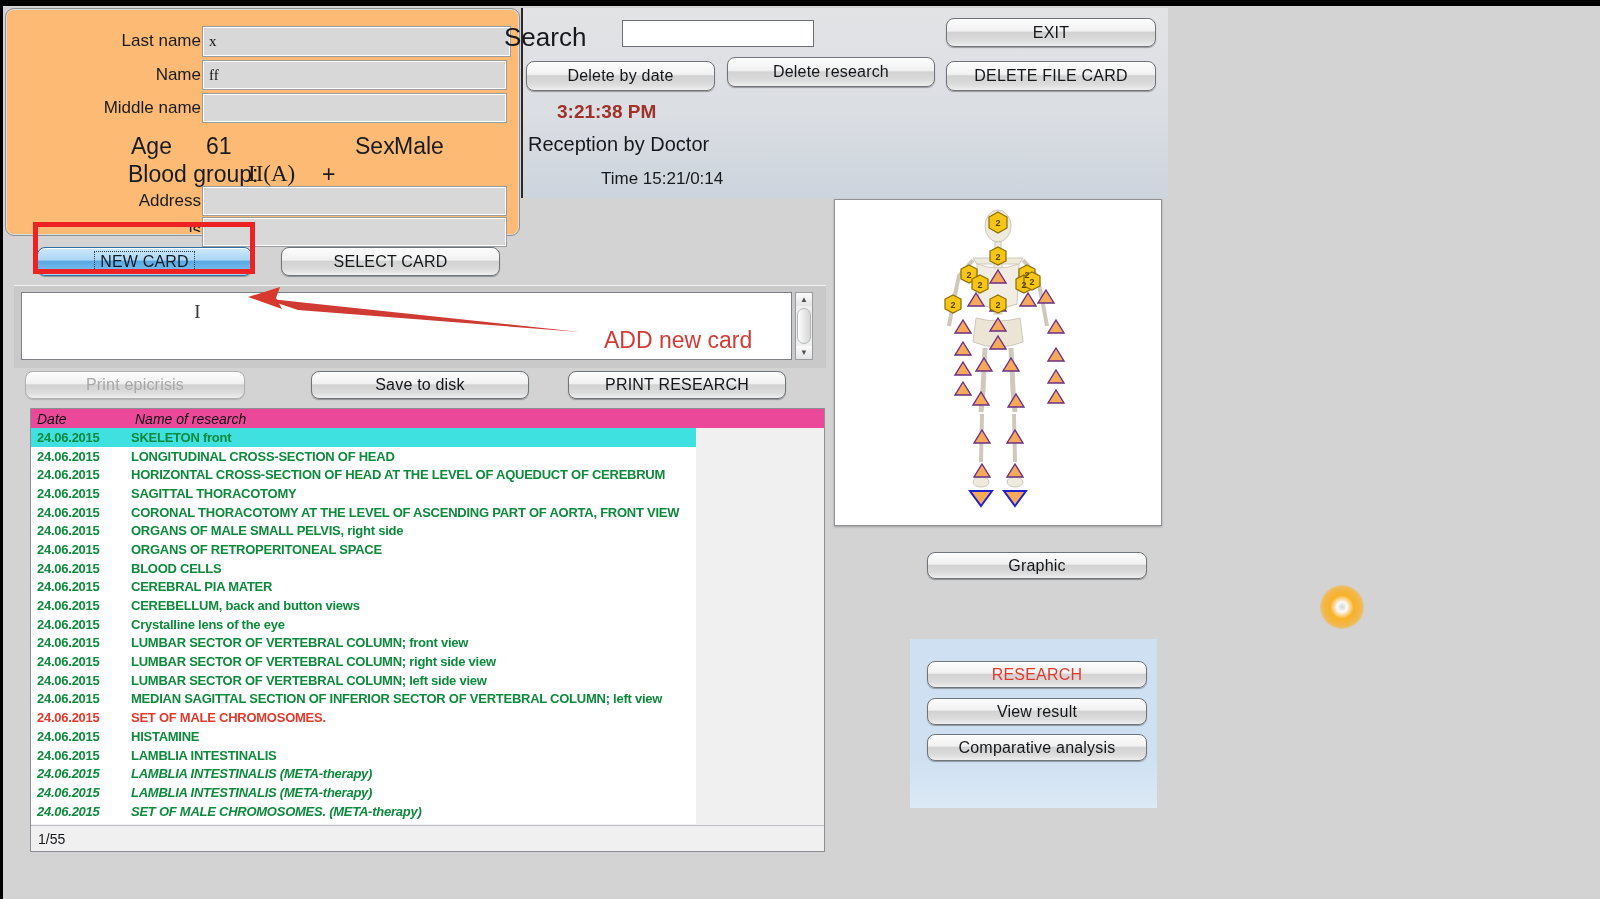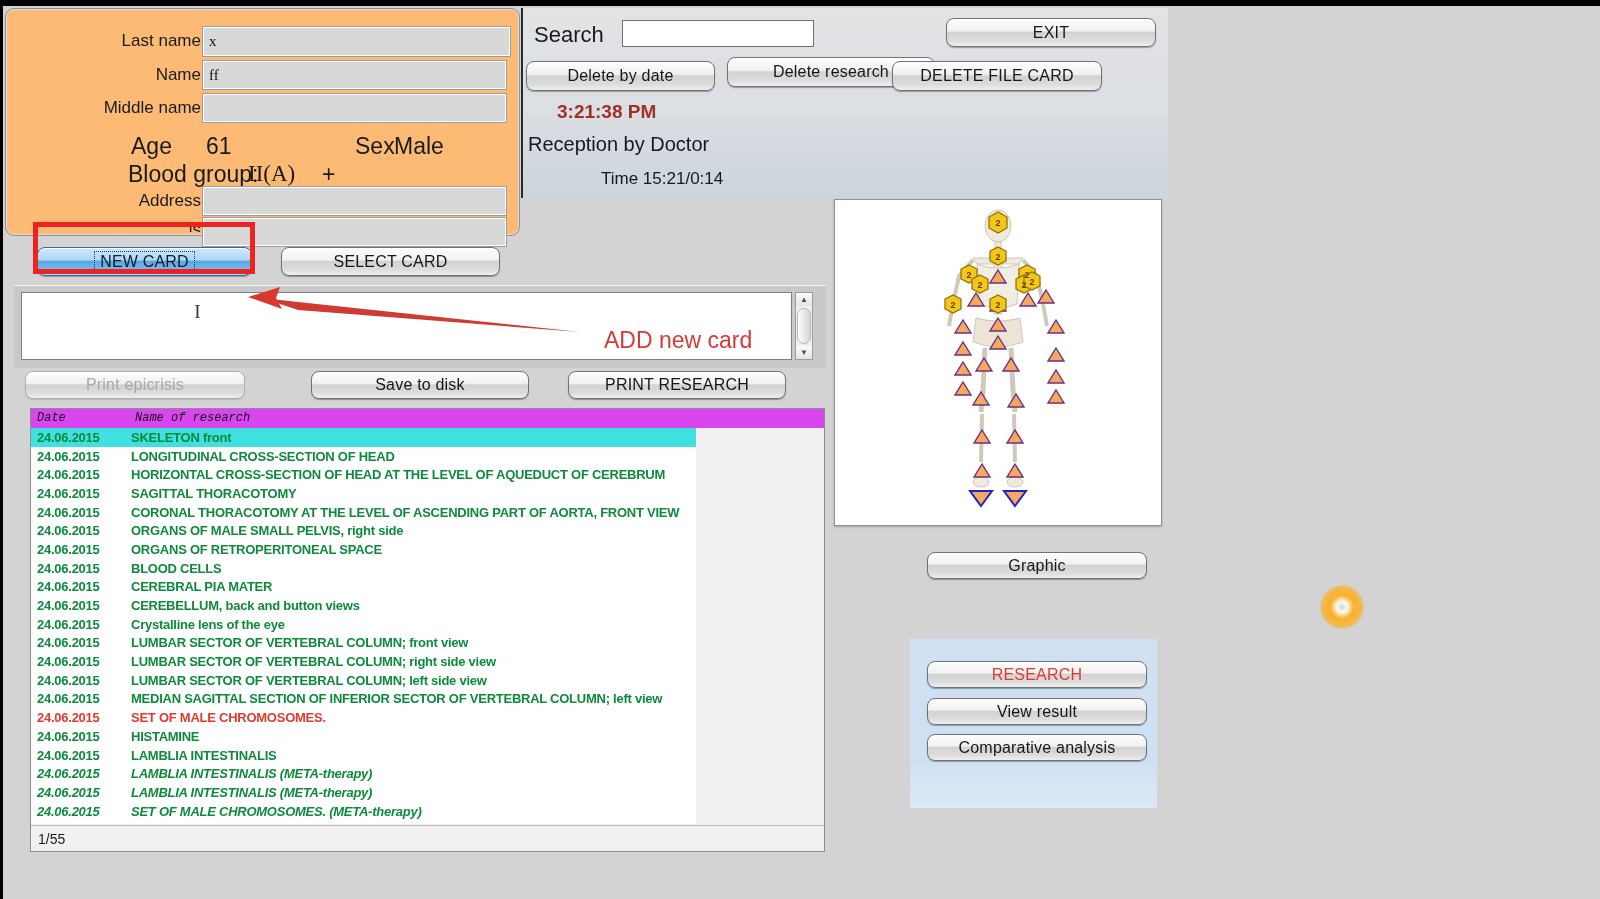--- a/index.html
+++ b/index.html
@@ -98,21 +98,21 @@
     outline: 1px solid #9a9da0;
     box-sizing: border-box;
     font-size: 15px;
     color: #111;
     padding: 1px 5px;
     display: flex;
     align-items: center;
     font-family: "Liberation Serif", serif;
   }
 
-  .searchlabel { position: absolute; left: 534px; top: 22px; font-size: 22px; color: #17191c; }
+  .searchlabel { position: absolute; left: 504px; top: 22px; font-size: 26px; color: #17191c; }
   .searchbox {
     position: absolute; left: 622px; top: 20px;
     width: 192px; height: 27px;
     background: #ffffff;
     border: 1px solid #6e7174;
     box-sizing: border-box;
   }
 
   .clock {
     position: absolute; left: 557px; top: 101px;
@@ -169,24 +169,24 @@
   .listbox {
     position: absolute; left: 30px; top: 408px;
     width: 795px; height: 444px;
     background: #f0f0f0;
     border: 1px solid #8b8e92;
     box-sizing: border-box;
   }
   .list-head {
     position: absolute; left: 31px; top: 409px;
     width: 793px; height: 19px;
-    background: #d946ef;
-    font-family: Liberation Mono, monospace;
+    background: #ec4899;
+    font-family: Liberation Sans, sans-serif;
     font-style: italic;
-    font-size: 12px;
+    font-size: 14px;
     color: #111;
   }
   .list-head .c1 { position: absolute; left: 6px; top: 2px; }
   .list-head .c2 { position: absolute; left: 104px; top: 2px; }
   .list-rows {
     position: absolute; left: 31px; top: 428px;
     width: 665px; height: 396px;
     background: #ffffff;
     overflow: hidden;
   }
@@ -285,21 +285,21 @@
 <div class="pill" style="left:946px; top:18px; width:208px; height:27px;">
     <span>EXIT</span>
   </div>
 
 <div class="pill" style="left:526px; top:61px; width:187px; height:28px;">
     <span>Delete by date</span>
   </div>
 <div class="pill" style="left:727px; top:57px; width:206px; height:28px;align-items:center;">
     <span>Delete research</span>
   </div>
-<div class="pill" style="left:892px; top:61px; width:208px; height:28px;">
+<div class="pill" style="left:946px; top:61px; width:208px; height:28px;">
     <span>DELETE FILE CARD</span>
   </div>
 
 <div class="clock">3:21:38 PM</div>
 <div class="reception">Reception by Doctor</div>
 <div class="timeline2">Time 15:21/0:14</div>
 
 <div class="pill blue" style="left:37px; top:247px; width:213px; height:27px;">
     <span class="focusring">NEW CARD</span>
   </div>

